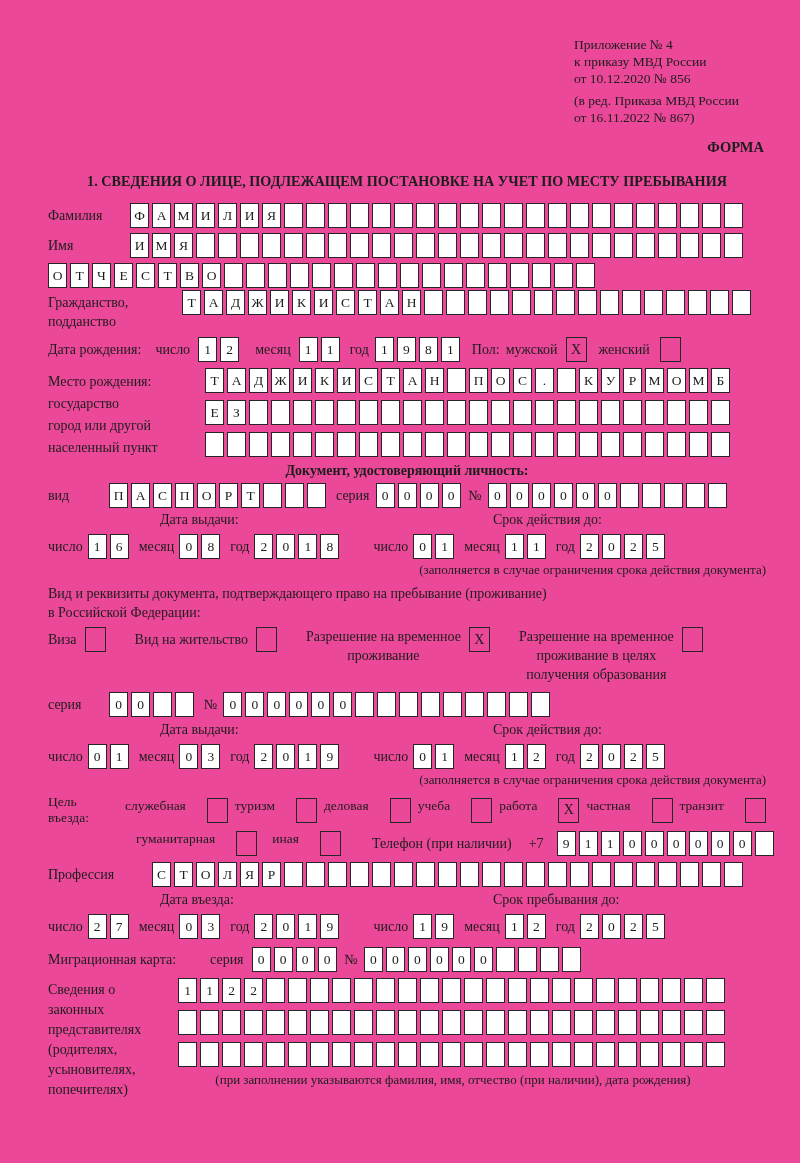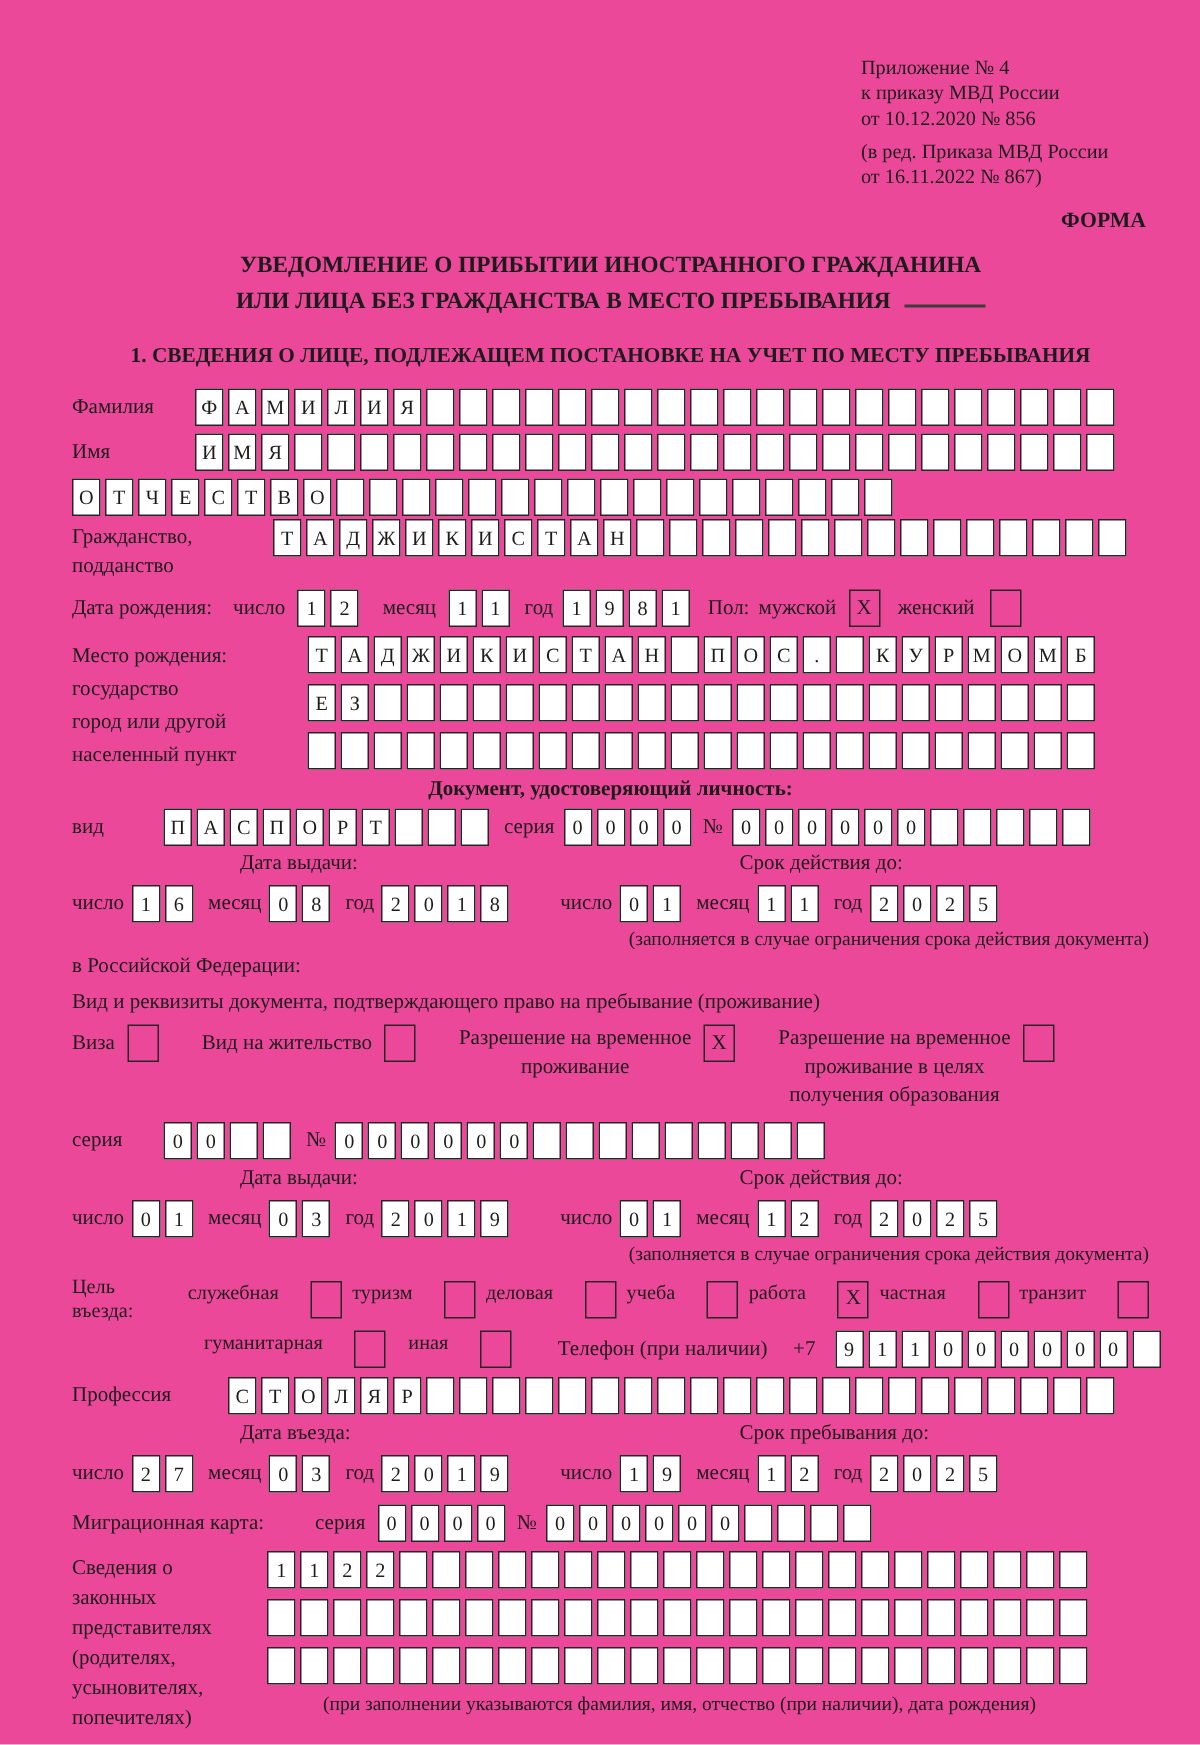--- a/index.html
+++ b/index.html
@@ -63,24 +63,20 @@
   <div class="appendix">
     <div>Приложение № 4</div>
     <div>к приказу МВД России</div>
     <div>от 10.12.2020 № 856</div>
     <div class="appendix-ed">(в ред. Приказа МВД России</div>
     <div>от 16.11.2022 № 867)</div>
   </div>
 
   <div class="forma">ФОРМА</div>
 
-  <div class="title">
-    <div>УВЕДОМЛЕНИЕ О ПРИБЫТИИ ИНОСТРАННОГО ГРАЖДАНИНА</div>
-    <div><span>ИЛИ ЛИЦА БЕЗ ГРАЖДАНСТВА В МЕСТО ПРЕБЫВАНИЯ</span><span class="blank-line"></span></div>
-  </div>
 
   <div class="section-heading">1. СВЕДЕНИЯ О ЛИЦЕ, ПОДЛЕЖАЩЕМ ПОСТАНОВКЕ НА УЧЕТ ПО МЕСТУ ПРЕБЫВАНИЯ</div>
 
   <div class="frow ac mt13">
     <span class="flabel0 w82">Фамилия</span>
     <div class="cells">
         <div class="cell">Ф</div>
         <div class="cell">А</div>
         <div class="cell">М</div>
         <div class="cell">И</div>
@@ -405,22 +401,22 @@
           <div class="cell">2</div>
           <div class="cell">0</div>
           <div class="cell">2</div>
           <div class="cell">5</div>
         </div>
     </div>
   </div>
 
   <div class="note-right">(заполняется в случае ограничения срока действия документа)</div>
 
+  <div class="text14">Вид и реквизиты документа, подтверждающего право на пребывание (проживание)</div>
   <div class="text14 mt3">в Российской Федерации:</div>
-  <div class="text14">Вид и реквизиты документа, подтверждающего право на пребывание (проживание)</div>
 
   <div class="options-row mt6">
     <div class="opt">
       <span class="optlabel">Виза</span>
       <span class="cb"></span>
     </div>
     <div class="opt">
       <span class="optlabel">Вид на жительство</span>
       <span class="cb"></span>
     </div>

